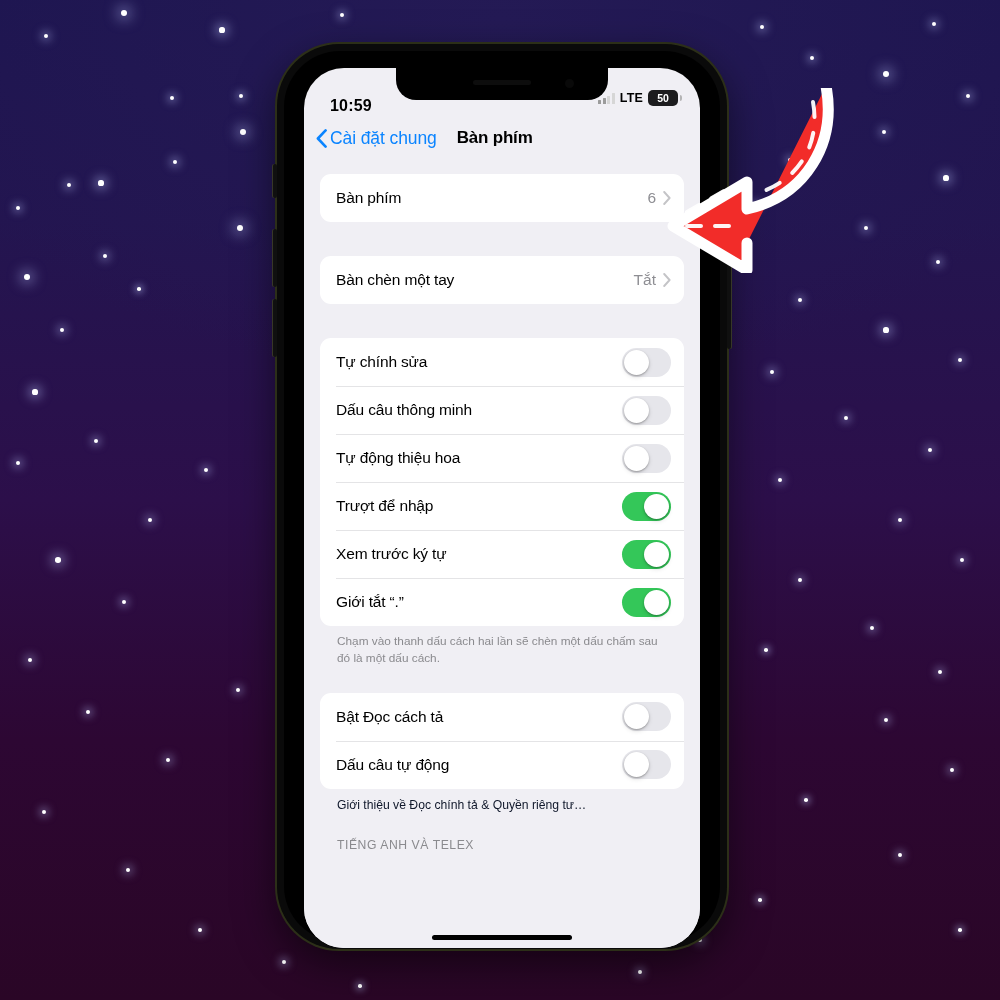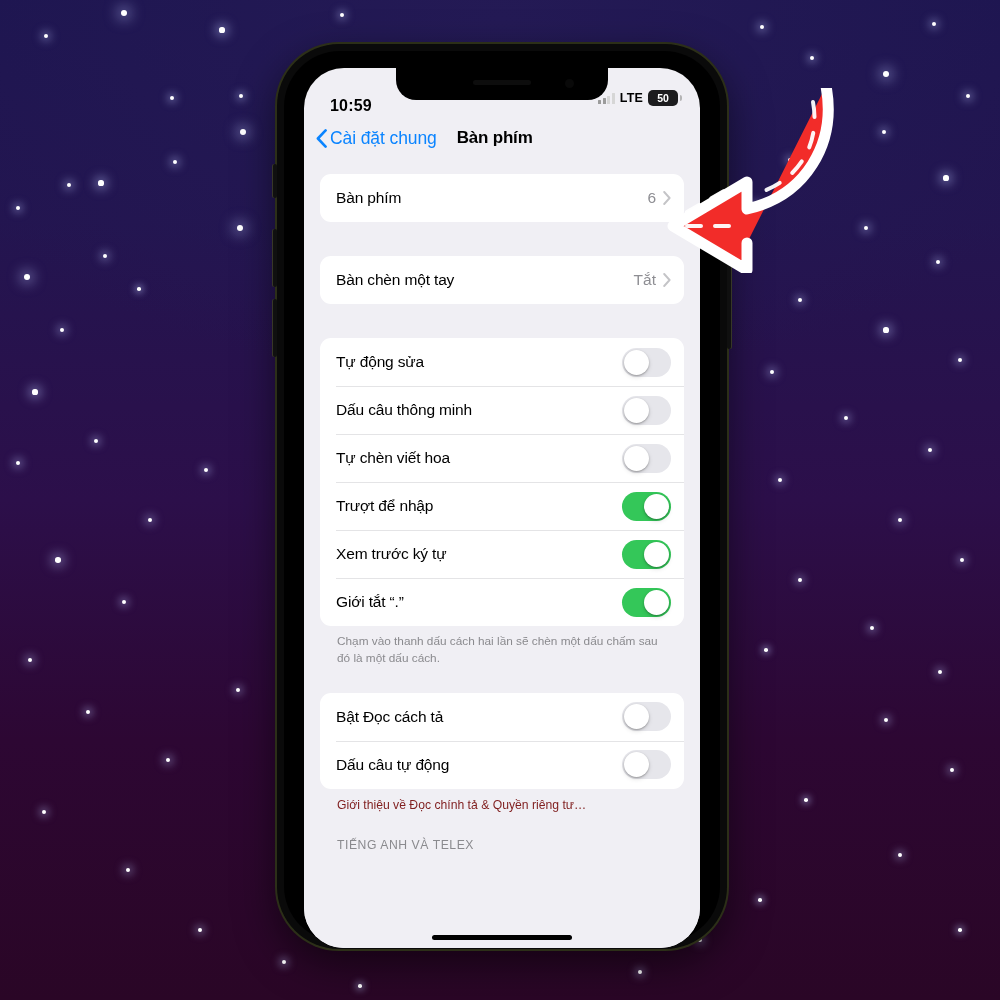--- a/index.html
+++ b/index.html
@@ -91,21 +91,21 @@
   .chev{width:8px;height:14px;flex:none;}
 
   
   .toggle{width:49px;height:29px;border-radius:16px;position:relative;flex:none;background:#E6E6EB;cursor:pointer;}
   .toggle .knob{position:absolute;top:2px;left:2px;width:25px;height:25px;border-radius:50%;background:#fff;
                 box-shadow:0 1px 2px rgba(0,0,0,.28),0 2px 5px rgba(0,0,0,.12);}
   .toggle.on{background:#34C759;}
   .toggle.on .knob{left:22px;}
 
   .footnote{font-size:11.8px;line-height:1.42;color:#8A8A8E;padding:7px 16px 0 17px;}
-  .linknote{font-size:12.2px;color:#7f1d1d;padding:9px 16px 0 17px;cursor:pointer;}
+  .linknote{font-size:12.2px;color:#0f172a;padding:9px 16px 0 17px;cursor:pointer;}
   .sect-header{font-size:12.2px;color:#8A8A8E;letter-spacing:.55px;padding:0 16px 0 17px;}
 
   #home-indicator{position:absolute;bottom:8px;left:50%;transform:translateX(-50%);
                   width:140px;height:5px;border-radius:3px;background:#000;z-index:35;}
 
   
   #arrow{position:absolute;left:655px;top:88px;width:190px;height:185px;pointer-events:none;}
 </style>
 </head>
 <body>
@@ -245,33 +245,33 @@
               <path d="M1.2 1 L6.6 7 L1.2 13" fill="none" stroke="#C4C4C7" stroke-width="1.9" stroke-linecap="round" stroke-linejoin="round"></path>
             </svg>
           </span>
         </div>
       </div>
 
       <div class="gap-lg"></div>
 
       <div class="card">
         <div class="row">
-          <span class="row-label">Tự động sửa</span>
+          <span class="row-label">Tự chính sửa</span>
           <span class="toggle">
               <span class="knob"></span>
             </span>
         </div>
         <div class="row">
           <span class="row-label">Dấu câu thông minh</span>
           <span class="toggle">
               <span class="knob"></span>
             </span>
         </div>
         <div class="row">
-          <span class="row-label">Tự chèn viết hoa</span>
+          <span class="row-label">Tự động thiệu hoa</span>
           <span class="toggle">
               <span class="knob"></span>
             </span>
         </div>
         <div class="row">
           <span class="row-label">Trượt để nhập</span>
           <span class="toggle on">
               <span class="knob"></span>
             </span>
         </div>

